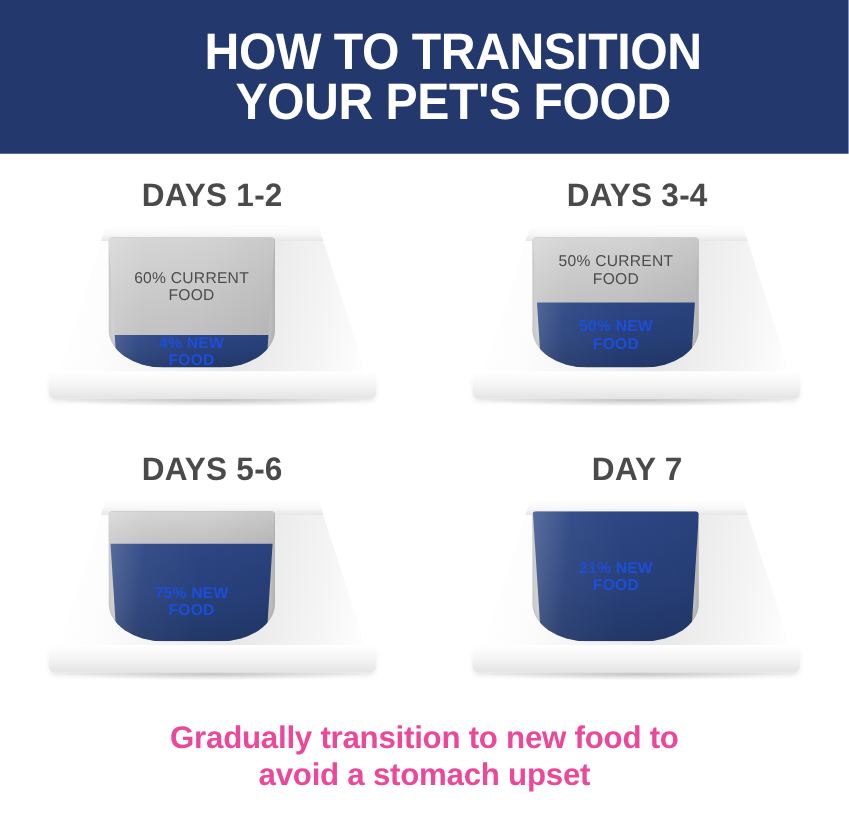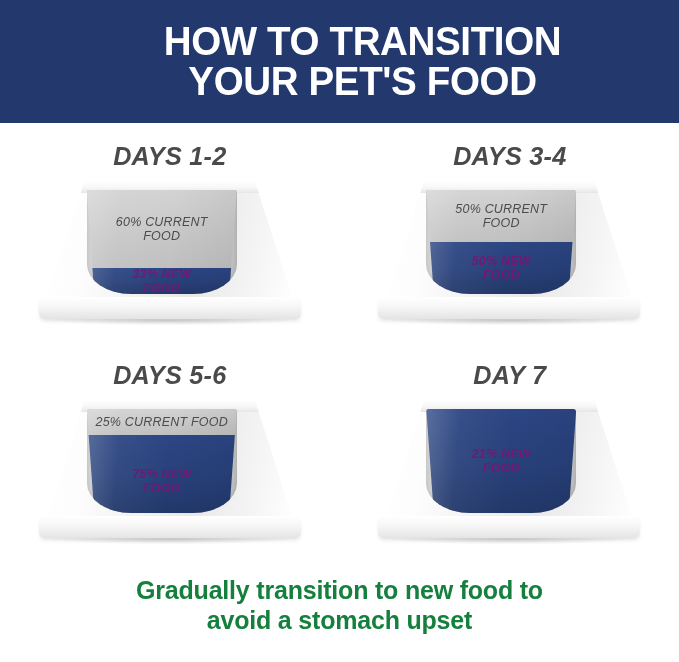--- a/index.html
+++ b/index.html
@@ -35,21 +35,20 @@
     transform: scaleX(0.94);
     white-space: pre-line;
     padding: 0 20px;
   }
 
   
   .grid {
     width: 679px;
     display: flex;
     flex-wrap: wrap;
-    font-style: italic;
   }
   .cell {
     width: 339.5px;
     height: 219px;
     position: relative;
   }
   .cell-title {
     text-align: center;
     color: #4a4a4a;
     font-weight: bold;
@@ -112,21 +111,21 @@
     height: 9px;
     background: radial-gradient(ellipse at center,
         rgba(0,0,0,0.16) 0%, rgba(0,0,0,0.04) 55%, rgba(0,0,0,0) 75%);
   }
 
   
   .bowl-cavity {
     position: absolute;
     left: 42px;
     top: 9px;
-    width: 150px;
+    width: 133px;
     height: 104px;
     overflow: hidden;
     border-radius: 3px 3px 44px 44px / 3px 3px 30px 30px;
     background: #cacaca;
     box-shadow: inset 0 2px 4px rgba(0,0,0,0.10),
                 inset 0 -2px 6px rgba(0,0,0,0.07);
   }
   
   .cavity-inner {
     position: absolute;
@@ -165,32 +164,32 @@
     line-height: 1.14;
     white-space: pre-line;
   }
   .label-current {
     color: #4c4c4c;
     font-size: 12.5px;
     font-weight: normal;
     letter-spacing: 0.2px;
   }
   .label-new {
-    color: #701a75;
+    color: #1d4ed8;
     font-size: 12.5px;
     font-weight: bold;
     letter-spacing: 0.2px;
   }
 
   
   .footer {
     text-align: center;
   }
   .footer-headline {
-    color: #15803d;
+    color: #ec4899;
     font-size: 25px;
     font-weight: bold;
     line-height: 1.2;
     white-space: pre-line;
     padding-top: 14px;
     letter-spacing: -0.2px;
   }
   .footer-note {
     color: #4d4d4d;
     font-size: 10.5px;
@@ -215,21 +214,21 @@
       <div class="bowl-body"></div>
       <div class="bowl-rim"></div>
       <div class="bowl-cavity">
         <div class="cavity-inner">
           <div class="food-current" style="height: 75%;"></div>
           <div class="food-new" style="height: 25%;"></div>
         </div>
         <div class="cavity-gloss"></div>
         <div class="label-current" style="top: 24.5px;">60% CURRENT
 FOOD</div>
-        <div class="label-new" style="top: 76.5px;">33% NEW
+        <div class="label-new" style="top: 76.5px;">4% NEW
 FOOD</div>
       </div>
       <div class="bowl-base"></div>
     </div>
   </div>
 
   <div class="cell">
     <div class="cell-title">DAYS 3-4</div>
     <div class="bowl-wrap">
       <div class="bowl-shadow"></div>
@@ -255,21 +254,20 @@
     <div class="bowl-wrap">
       <div class="bowl-shadow"></div>
       <div class="bowl-body"></div>
       <div class="bowl-rim"></div>
       <div class="bowl-cavity">
         <div class="cavity-inner">
           <div class="food-current" style="height: 25%;"></div>
           <div class="food-new" style="height: 75%;"></div>
         </div>
         <div class="cavity-gloss"></div>
-        <div class="label-current" style="top: 6px;">25% CURRENT FOOD</div>
         <div class="label-new" style="top: 58px;">75% NEW
 FOOD</div>
       </div>
       <div class="bowl-base"></div>
     </div>
   </div>
 
   <div class="cell">
     <div class="cell-title">DAY 7</div>
     <div class="bowl-wrap">

